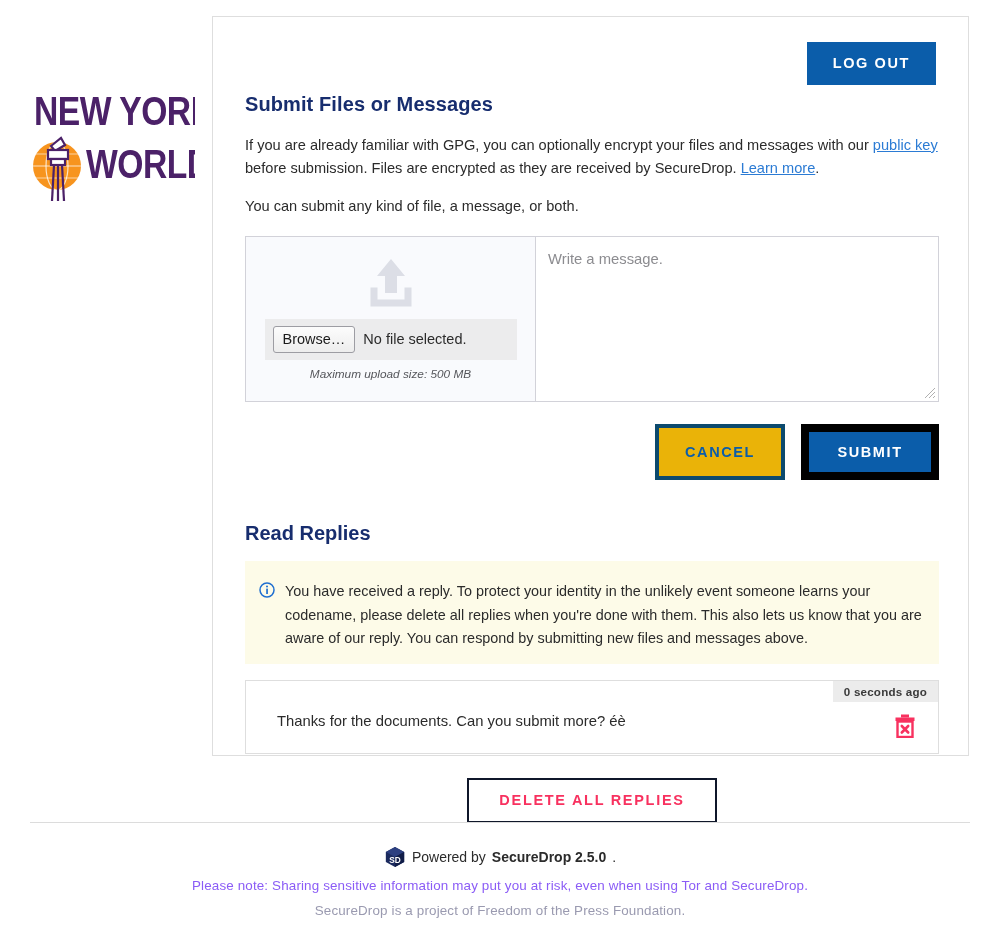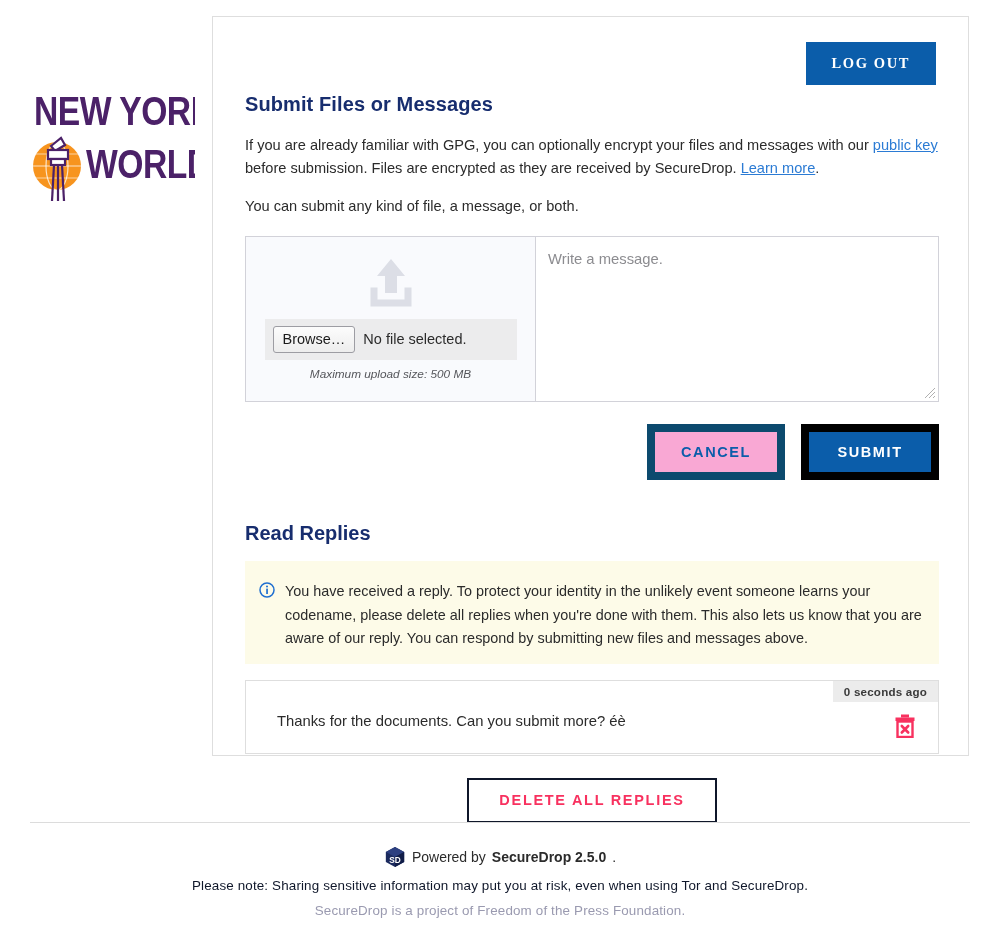--- a/index.html
+++ b/index.html
@@ -42,21 +42,21 @@
   .logout-row {
     position: absolute;
     right: 32px;
     top: 25px;
   }
   .btn-logout {
     display: inline-block;
     background: #0b5daa;
     color: #ffffff;
     border: none;
-    font-family: Liberation Serif, serif;
+    font-family: Liberation Sans, sans-serif;
     font-size: 14.5px;
     font-weight: bold;
     letter-spacing: 1.6px;
     padding: 14px 26px;
     cursor: pointer;
     line-height: 1;
   }
 
   
   .content {
@@ -165,23 +165,23 @@
   }
 
   
   .action-row {
     display: flex;
     justify-content: flex-end;
     gap: 16px;
     margin-top: 22px;
   }
   .btn-cancel {
-    background: #f9a8d4;
+    background: #eab308;
     color: #0b5daa;
-    border: 8px solid #0c4a6e;
+    border: 4px solid #0c4a6e;
     font-family: "Liberation Sans", sans-serif;
     font-size: 14.5px;
     font-weight: bold;
     letter-spacing: 1.6px;
     padding: 1px 26px;
     cursor: pointer;
     line-height: 1;
     min-width: 128px;
   }
   .btn-submit {
@@ -292,21 +292,21 @@
     display: flex;
     align-items: center;
     justify-content: center;
     gap: 6px;
     font-size: 14px;
     color: #2b2b2b;
   }
   .powered-row strong { font-weight: bold; }
   .footer-note {
     font-size: 13.4px;
-    color: #0f172a;
+    color: #8b5cf6;
     margin-top: 10px;
     letter-spacing: 0.15px;
   }
   .footer-fpf {
     font-size: 13.4px;
     color: #9a9ab0;
     margin-top: 10px;
     letter-spacing: 0.15px;
   }
 </style>

